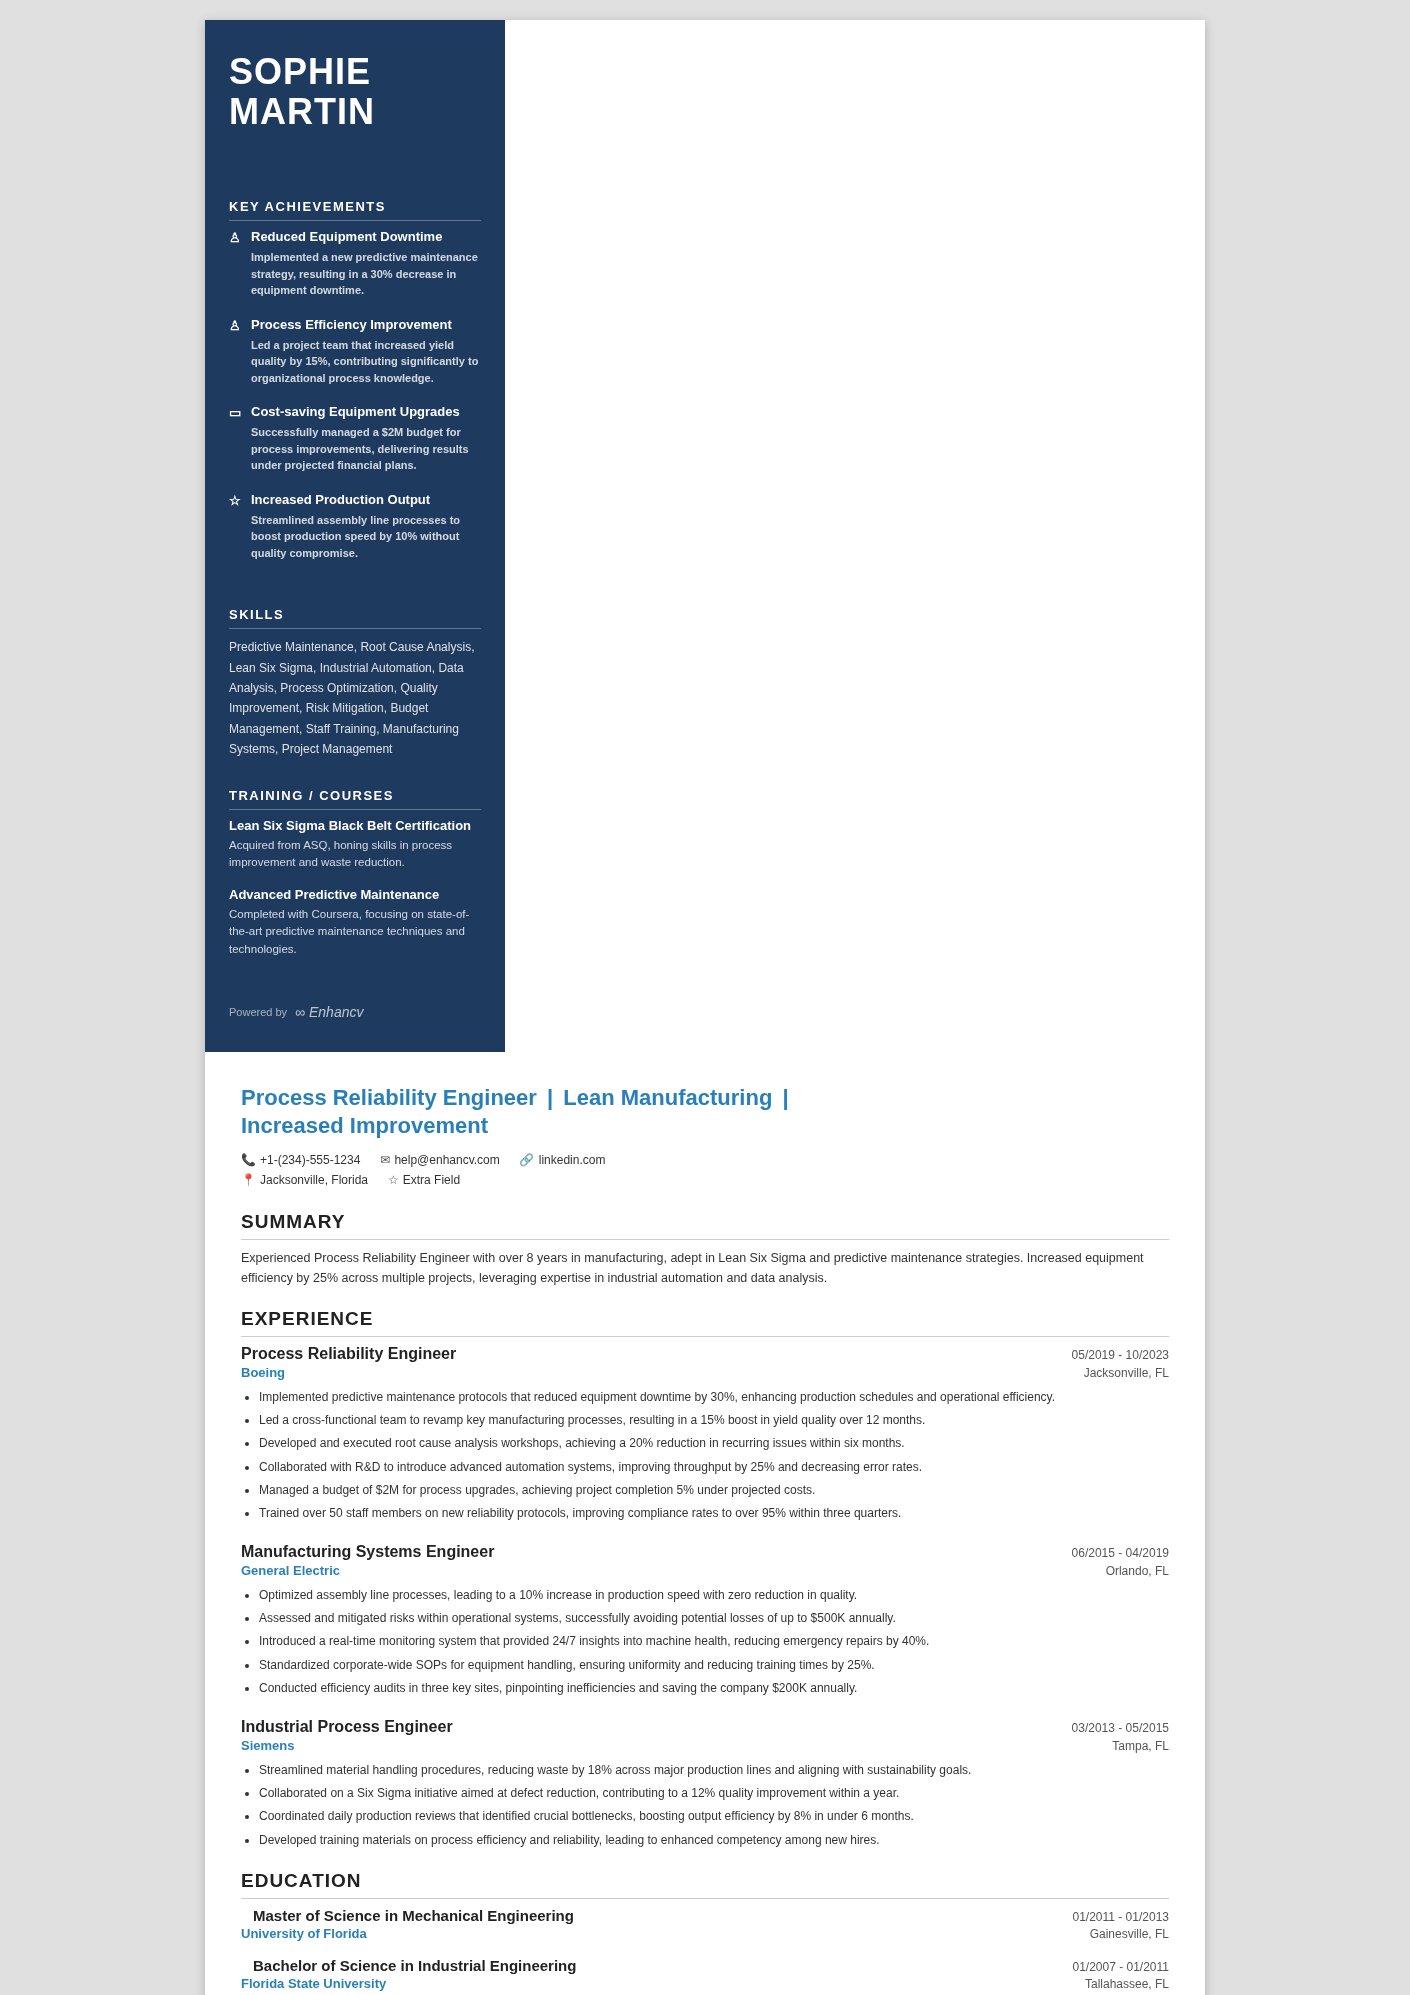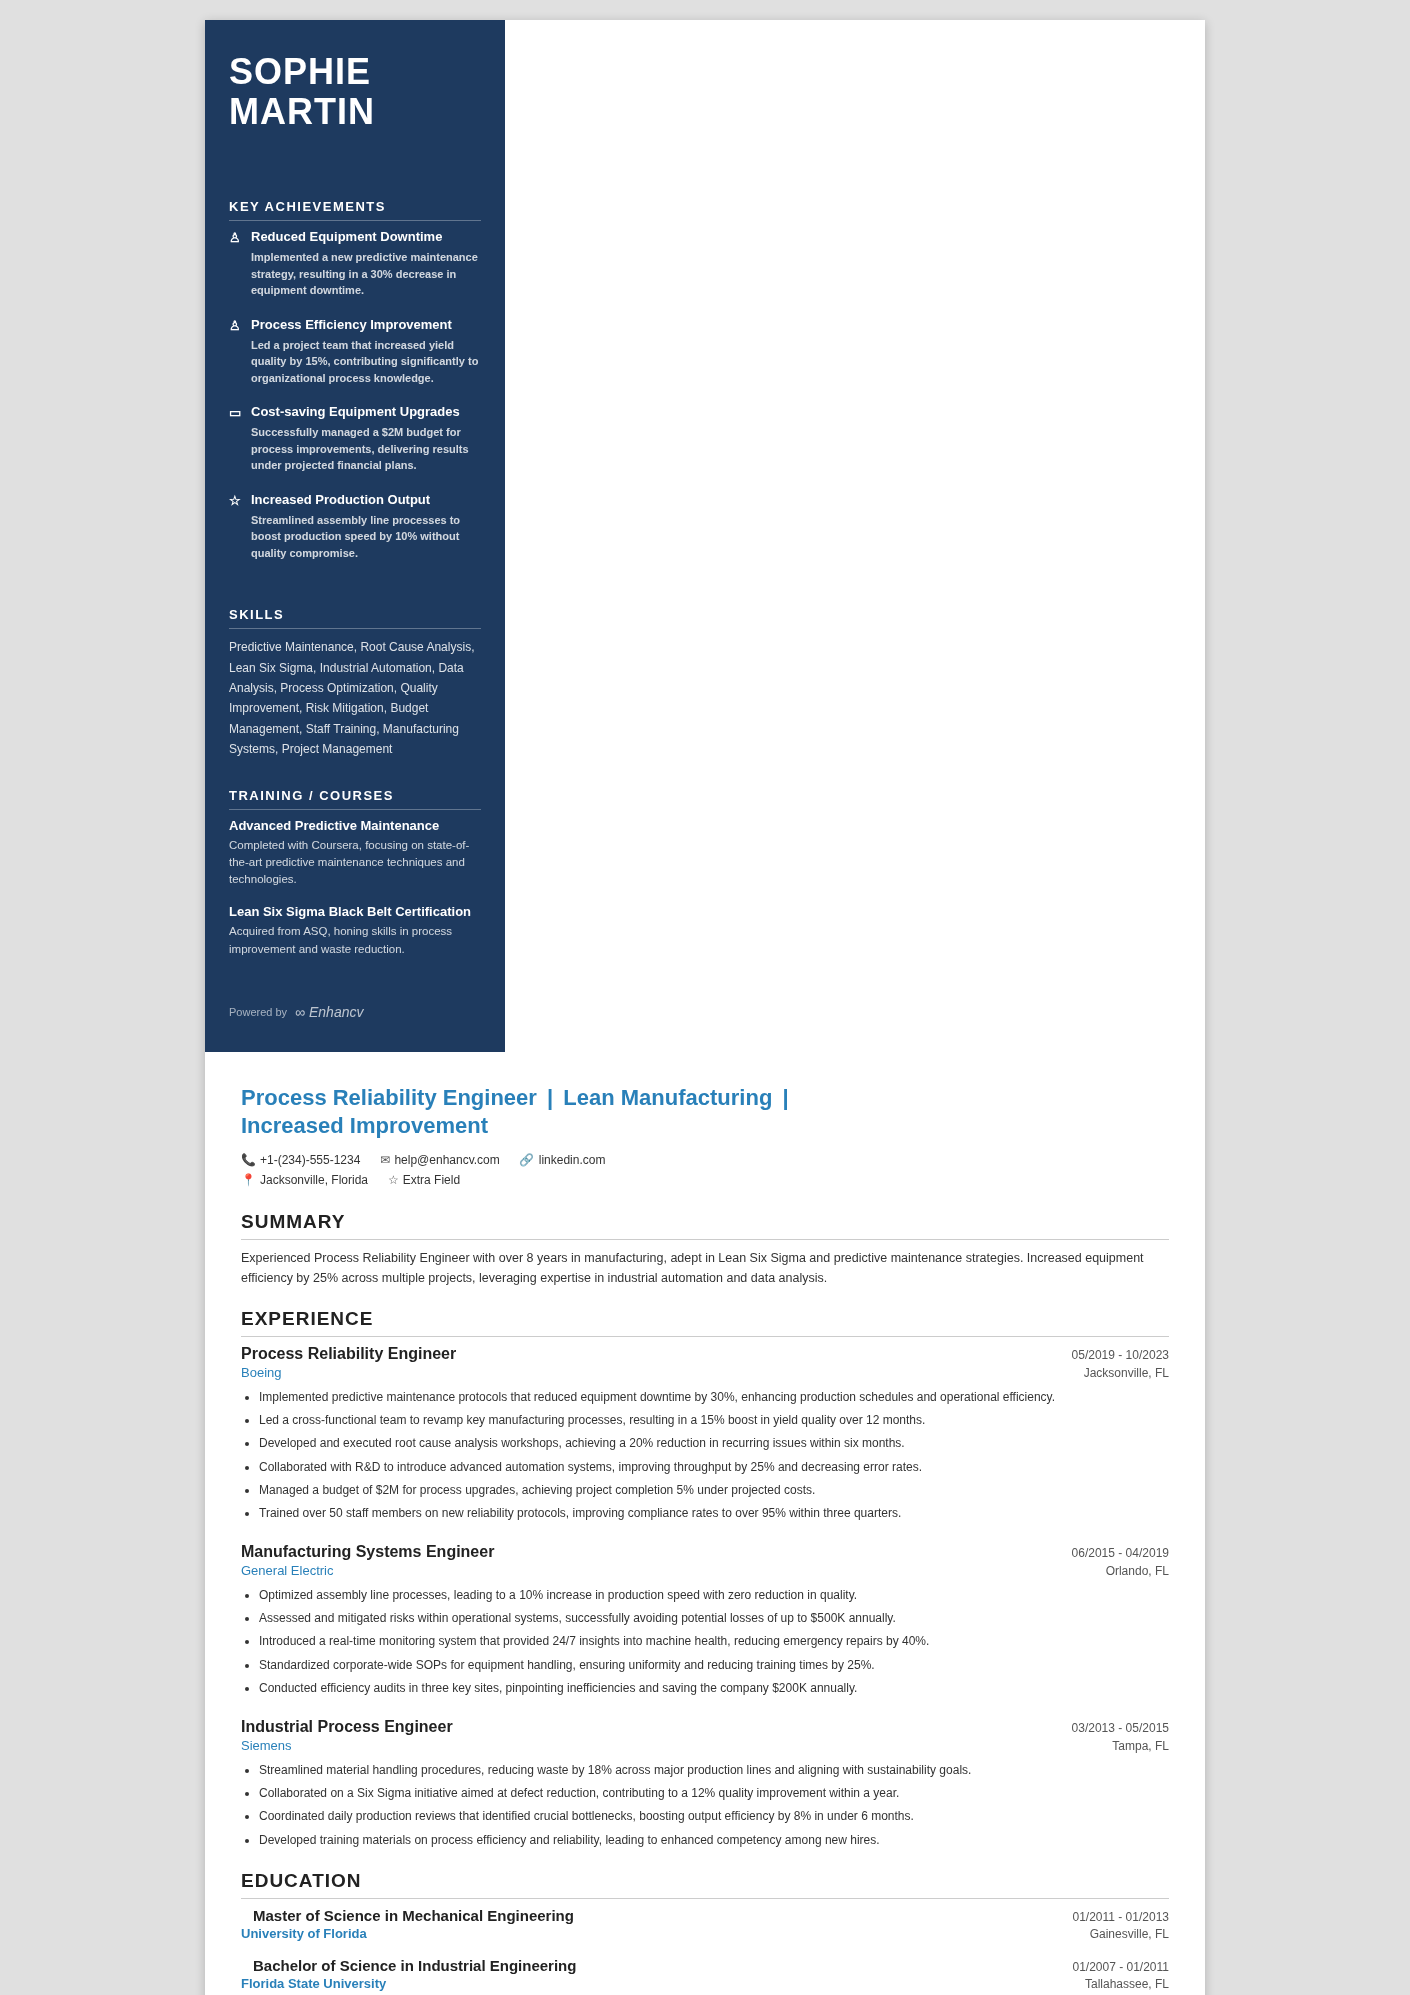--- a/index.html
+++ b/index.html
@@ -182,21 +182,21 @@
       white-space: nowrap;
     }
     .exp-company-row {
       display: flex;
       justify-content: space-between;
       align-items: baseline;
       margin-bottom: 8px;
     }
     .exp-company {
       font-size: 13px;
-      font-weight: 400;
+      font-weight: 700;
       color: #2980b9;
     }
     .exp-location {
       font-size: 12px;
       color: #555;
     }
     .exp-bullets {
       list-style: disc;
       padding-left: 18px;
     }
@@ -299,26 +299,26 @@
     <div class="achievement-desc">Streamlined assembly line processes to boost production speed by 10% without quality compromise.</div>
   </div>
       </div>
 
     <div class="sidebar-section-title">SKILLS</div>
     <div class="skills-text">Predictive Maintenance, Root Cause Analysis, Lean Six Sigma, Industrial Automation, Data Analysis, Process Optimization, Quality Improvement, Risk Mitigation, Budget Management, Staff Training, Manufacturing Systems, Project Management</div>
 
     <div class="sidebar-section-title">TRAINING / COURSES</div>
     <div id="training-container">
         <div class="training-item">
+    <div class="training-title">Lean Six Sigma Black Belt Certification</div>
+    <div class="training-desc">Acquired from ASQ, honing skills in process improvement and waste reduction.</div>
+  </div>
+        <div class="training-item">
     <div class="training-title">Advanced Predictive Maintenance</div>
     <div class="training-desc">Completed with Coursera, focusing on state-of-the-art predictive maintenance techniques and technologies.</div>
-  </div>
-        <div class="training-item">
-    <div class="training-title">Lean Six Sigma Black Belt Certification</div>
-    <div class="training-desc">Acquired from ASQ, honing skills in process improvement and waste reduction.</div>
   </div>
       </div>
 
     <div class="sidebar-footer">
       <span>Powered by</span>
       <span class="enhancv-logo">∞ <span>Enhancv</span></span>
     </div>
   </div>
 
   <div class="main">

